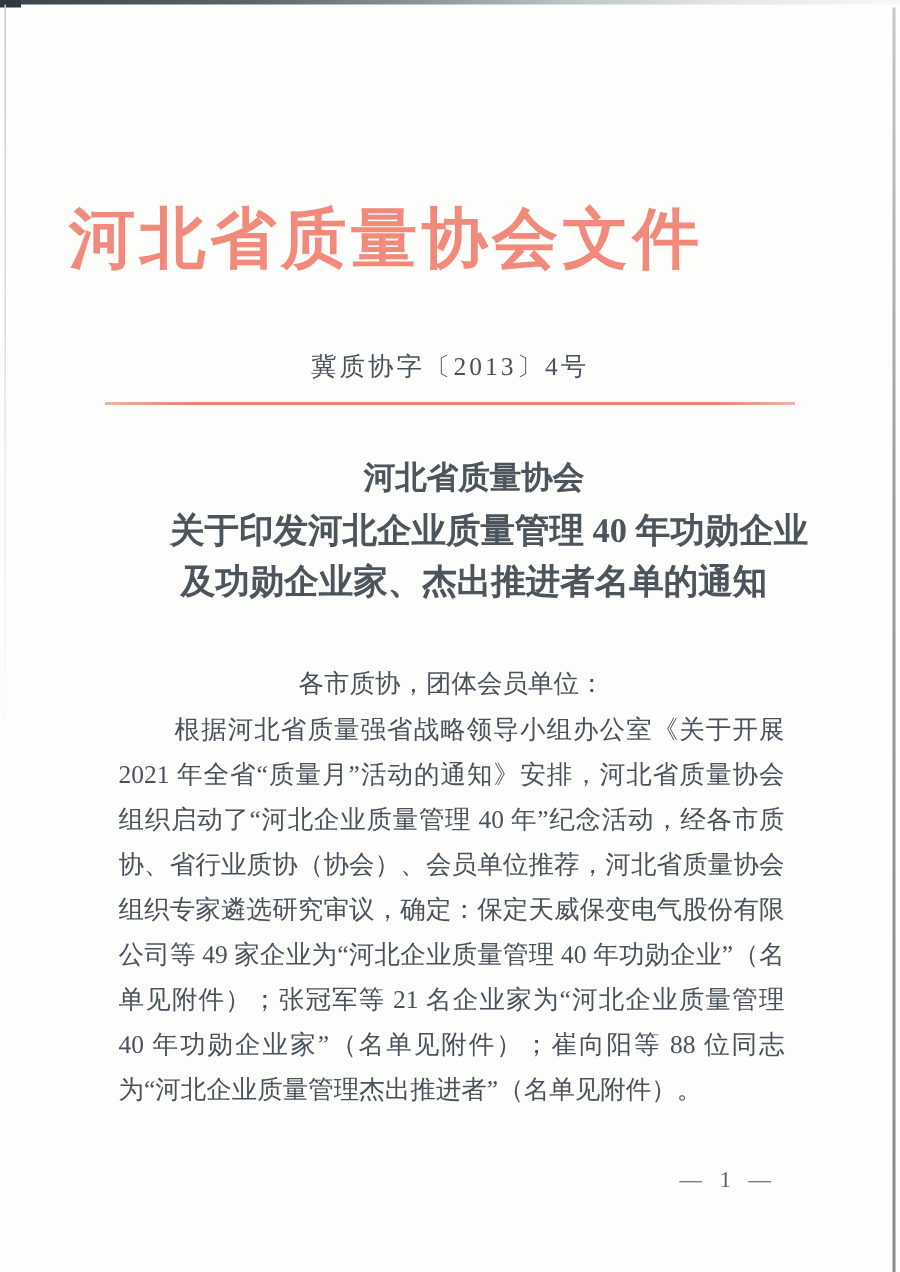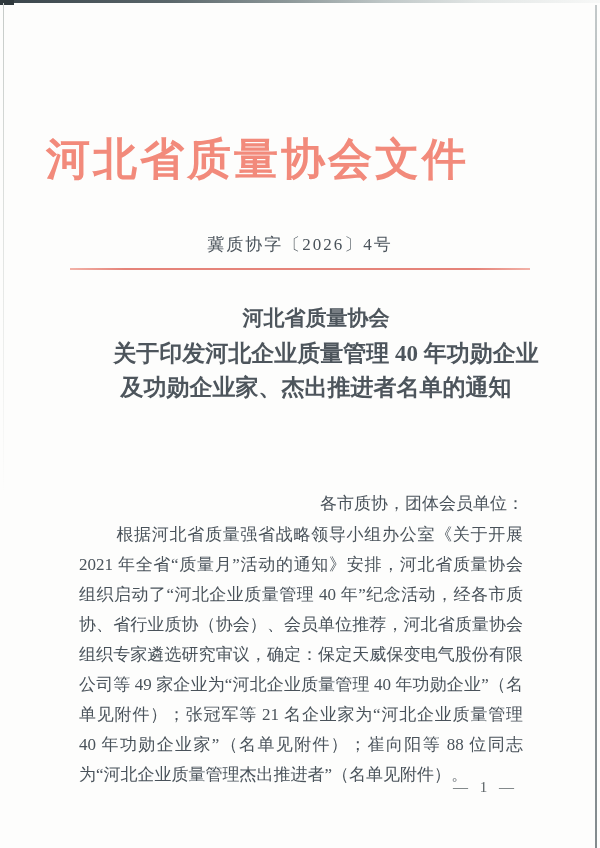--- a/index.html
+++ b/index.html
@@ -88,22 +88,21 @@
   .doc-title .t3 { font-size: 23px; line-height: 27px; text-align: center; }
   .body-block {
     position: absolute;
     top: 441px; left: 78px;
     width: 446px;
     font-size: 17px;
     line-height: 30px;
     color: var(--body-text, #49525a);
   }
   .salutation {
-    text-align: right;
-    margin-top: 48px;
+    text-align: center;
   }
   .para {
     margin: 1px;
     text-align: justify;
     text-indent: 2.2em;
   }
   .page-number {
     position: absolute;
     top: 779px; right: 82px;
     font-size: 15px;
@@ -116,21 +115,21 @@
 
 <div class="page">
 
   <div class="edge-top"></div>
   <div class="corner-tl"></div>
   <div class="edge-left"></div>
   <div class="edge-right"></div>
 
   <div class="masthead">河北省质量协会文件</div>
 
-  <div class="doc-number">冀质协字〔2026〕4号</div>
+  <div class="doc-number">冀质协字〔2013〕4号</div>
 
   <div class="red-line"></div>
 
   <div class="doc-title">
     <div class="t1">河北省质量协会</div>
     <div class="t2">关于印发河北企业质量管理 40 年功勋企业</div>
     <div class="t3">及功勋企业家、杰出推进者名单的通知</div>
   </div>
 
   <div class="body-block">

